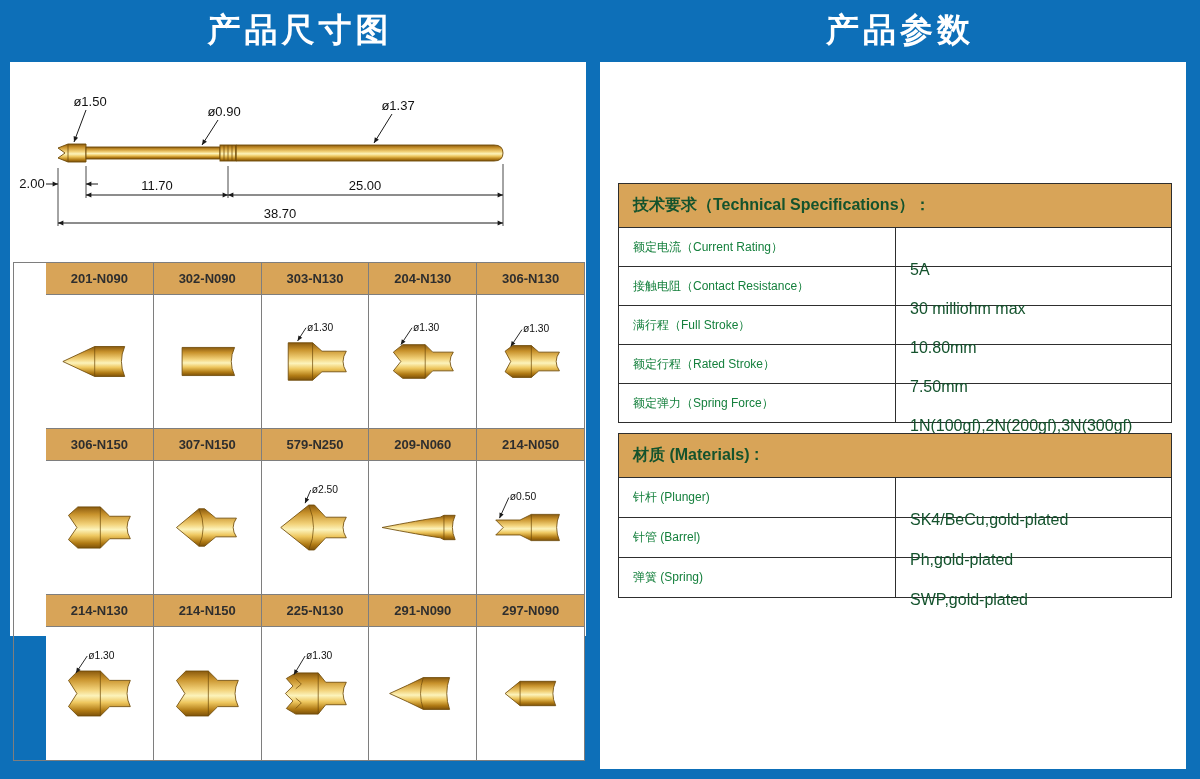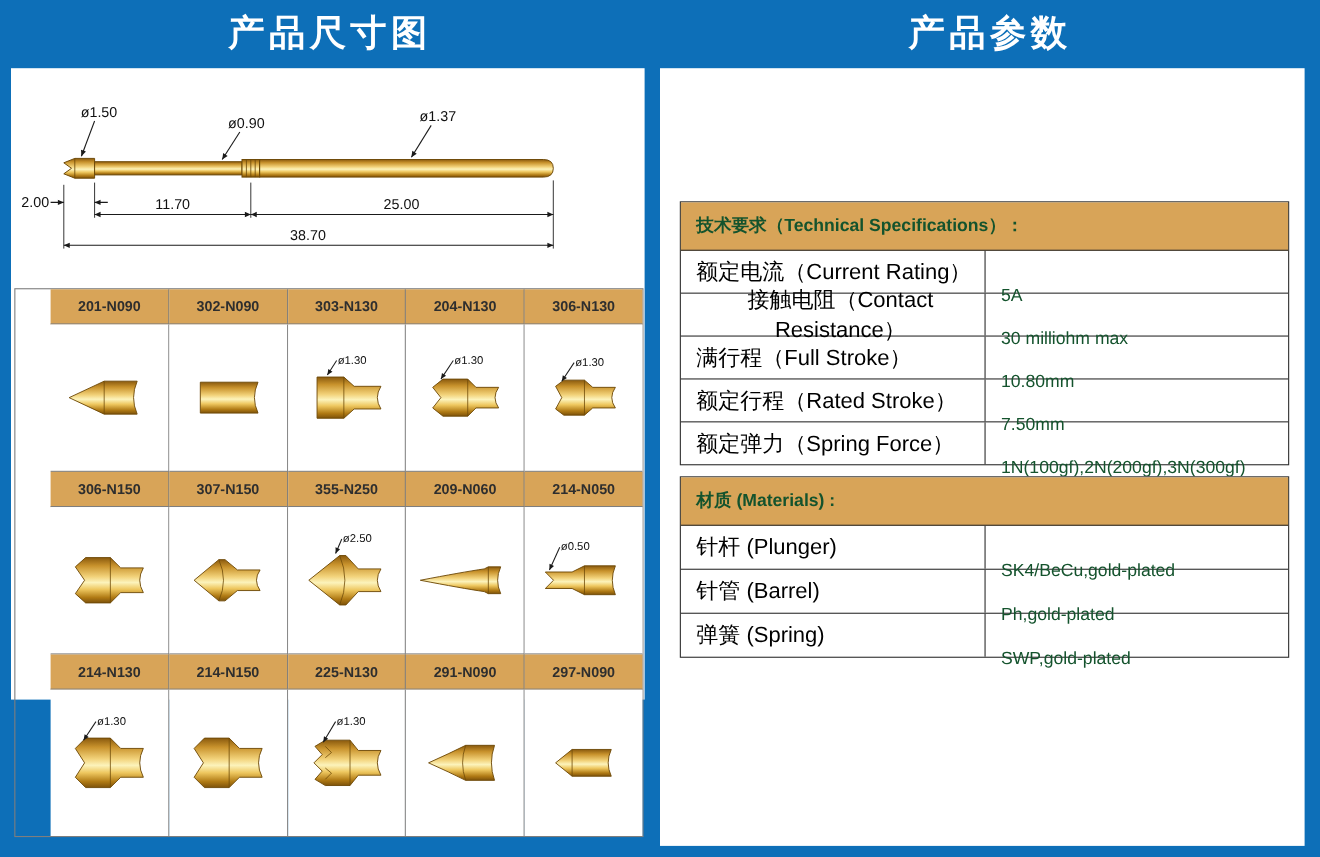--- a/index.html
+++ b/index.html
@@ -32,21 +32,21 @@
   .gc svg{width:100%;height:100%;}
   .spec-table{position:absolute;left:18px;width:552px;border:1px solid #2e2e2e;background:#fff;}
   #t1{top:121px;}
   #t2{top:371px;}
   .tbl-header{height:43px;background:#d8a458;border-bottom:1px solid #2e2e2e;display:flex;
               align-items:center;padding-left:14px;font-size:16px;font-weight:700;color:#14532d;}
   .tbl-row{display:flex;height:38px;border-bottom:1px solid #2e2e2e;}
   #t2 .tbl-row{height:39px;}
   .tbl-row:last-child{border-bottom:none;}
   .tl{width:262px;border-right:1px solid #2e2e2e;display:flex;align-items:center;
-      padding-left:14px;font-size:20px;color:#000000;text-align:center;}
+      padding-left:14px;font-size:12px;color:#15803d;text-align:center;}
   .tv{flex:1;display:flex;align-items:center;padding-left:14px;font-size:16px;color:#14532d;margin-top:42px;}
 </style>
 </head>
 <body>
 
 <div class="titlebar">
   <div class="title">产品尺寸图</div>
   <div class="title">产品参数</div>
 </div>
 
@@ -142,21 +142,21 @@
             <path class="ln" d="M58,43 V77"></path>
           <path class="ldr" d="M48,26 L36,44" marker-end="url(#dimArrow)"></path>
           <text class="nt" x="49" y="29">ø1.30</text>
         </svg>
       </div>
     </div>
 
     <div class="grow">
       <div class="gh">306-N150</div>
       <div class="gh">307-N150</div>
-      <div class="gh">355-N250</div>
+      <div class="gh">579-N250</div>
       <div class="gh">209-N060</div>
       <div class="gh">214-N050</div>
     </div>
 
     <div class="grow">
       <div class="gc">
         <svg viewBox="0 0 114 120">
           <path class="gold" d="M34,38 L24,47 L33,60 L24,73 L34,82 H58 L68,72 H90 Q83,60 90,48 H68 L58,38 Z"></path>
             <path class="ln" d="M58,38 V82"></path>
         </svg>

